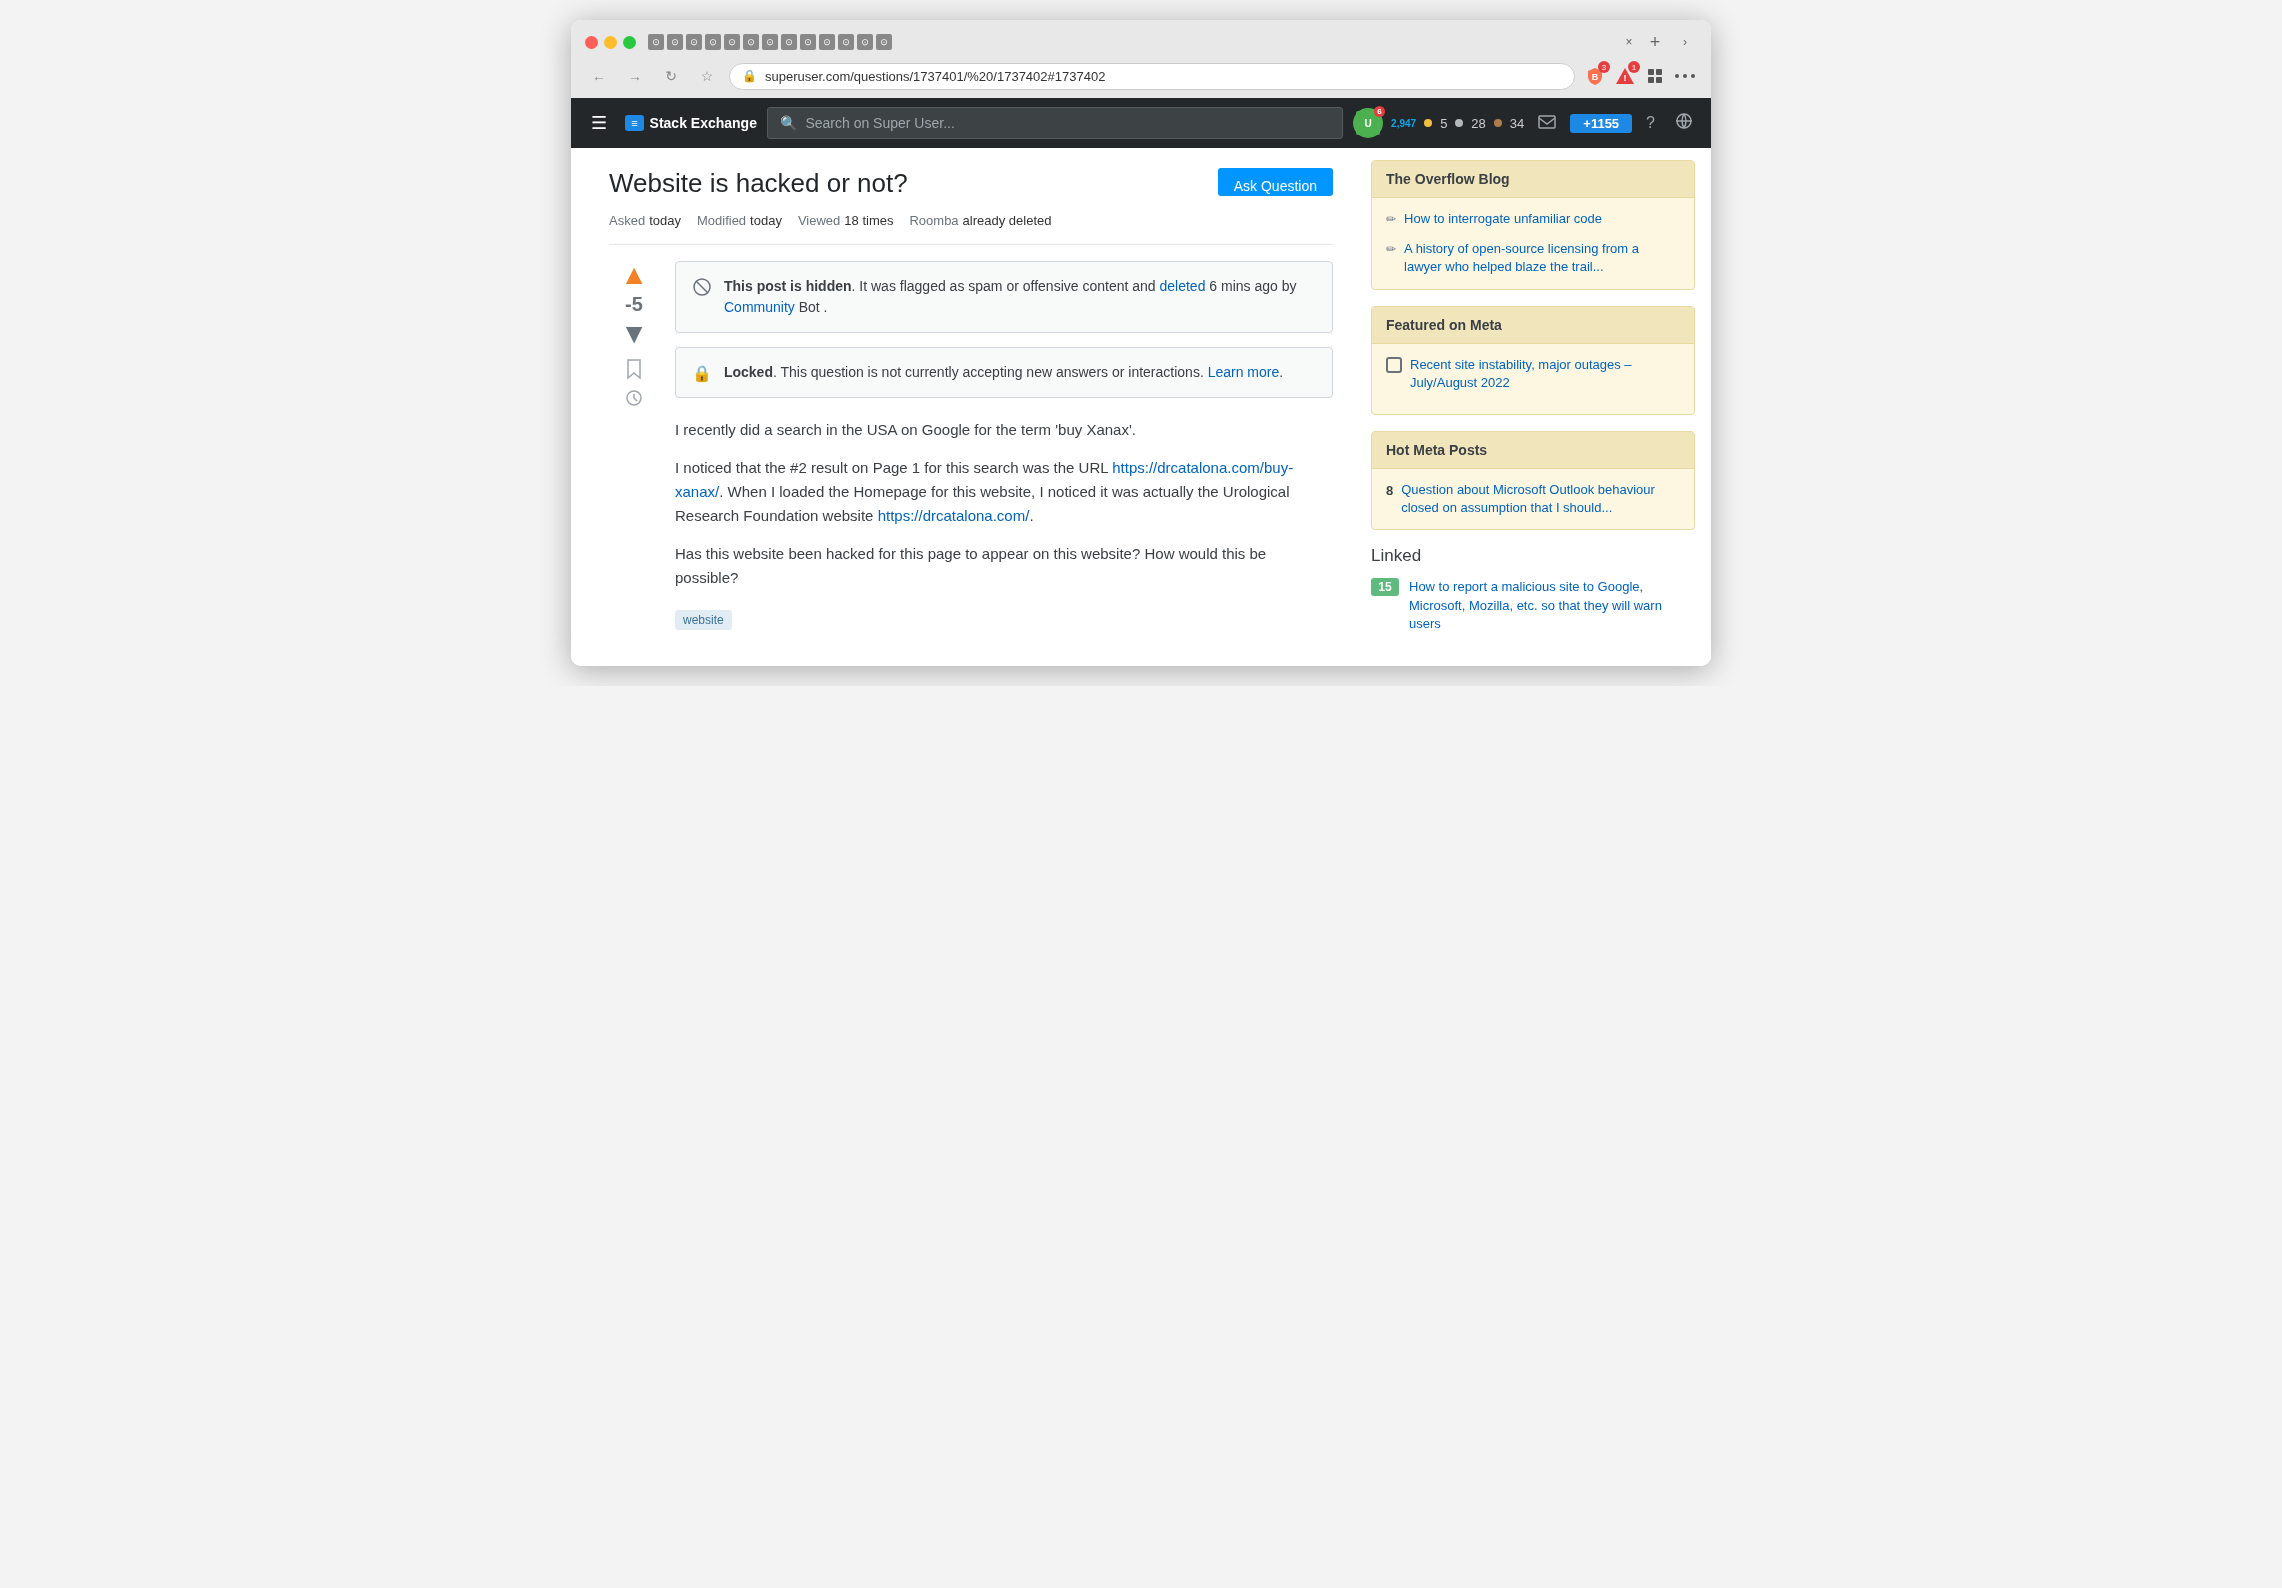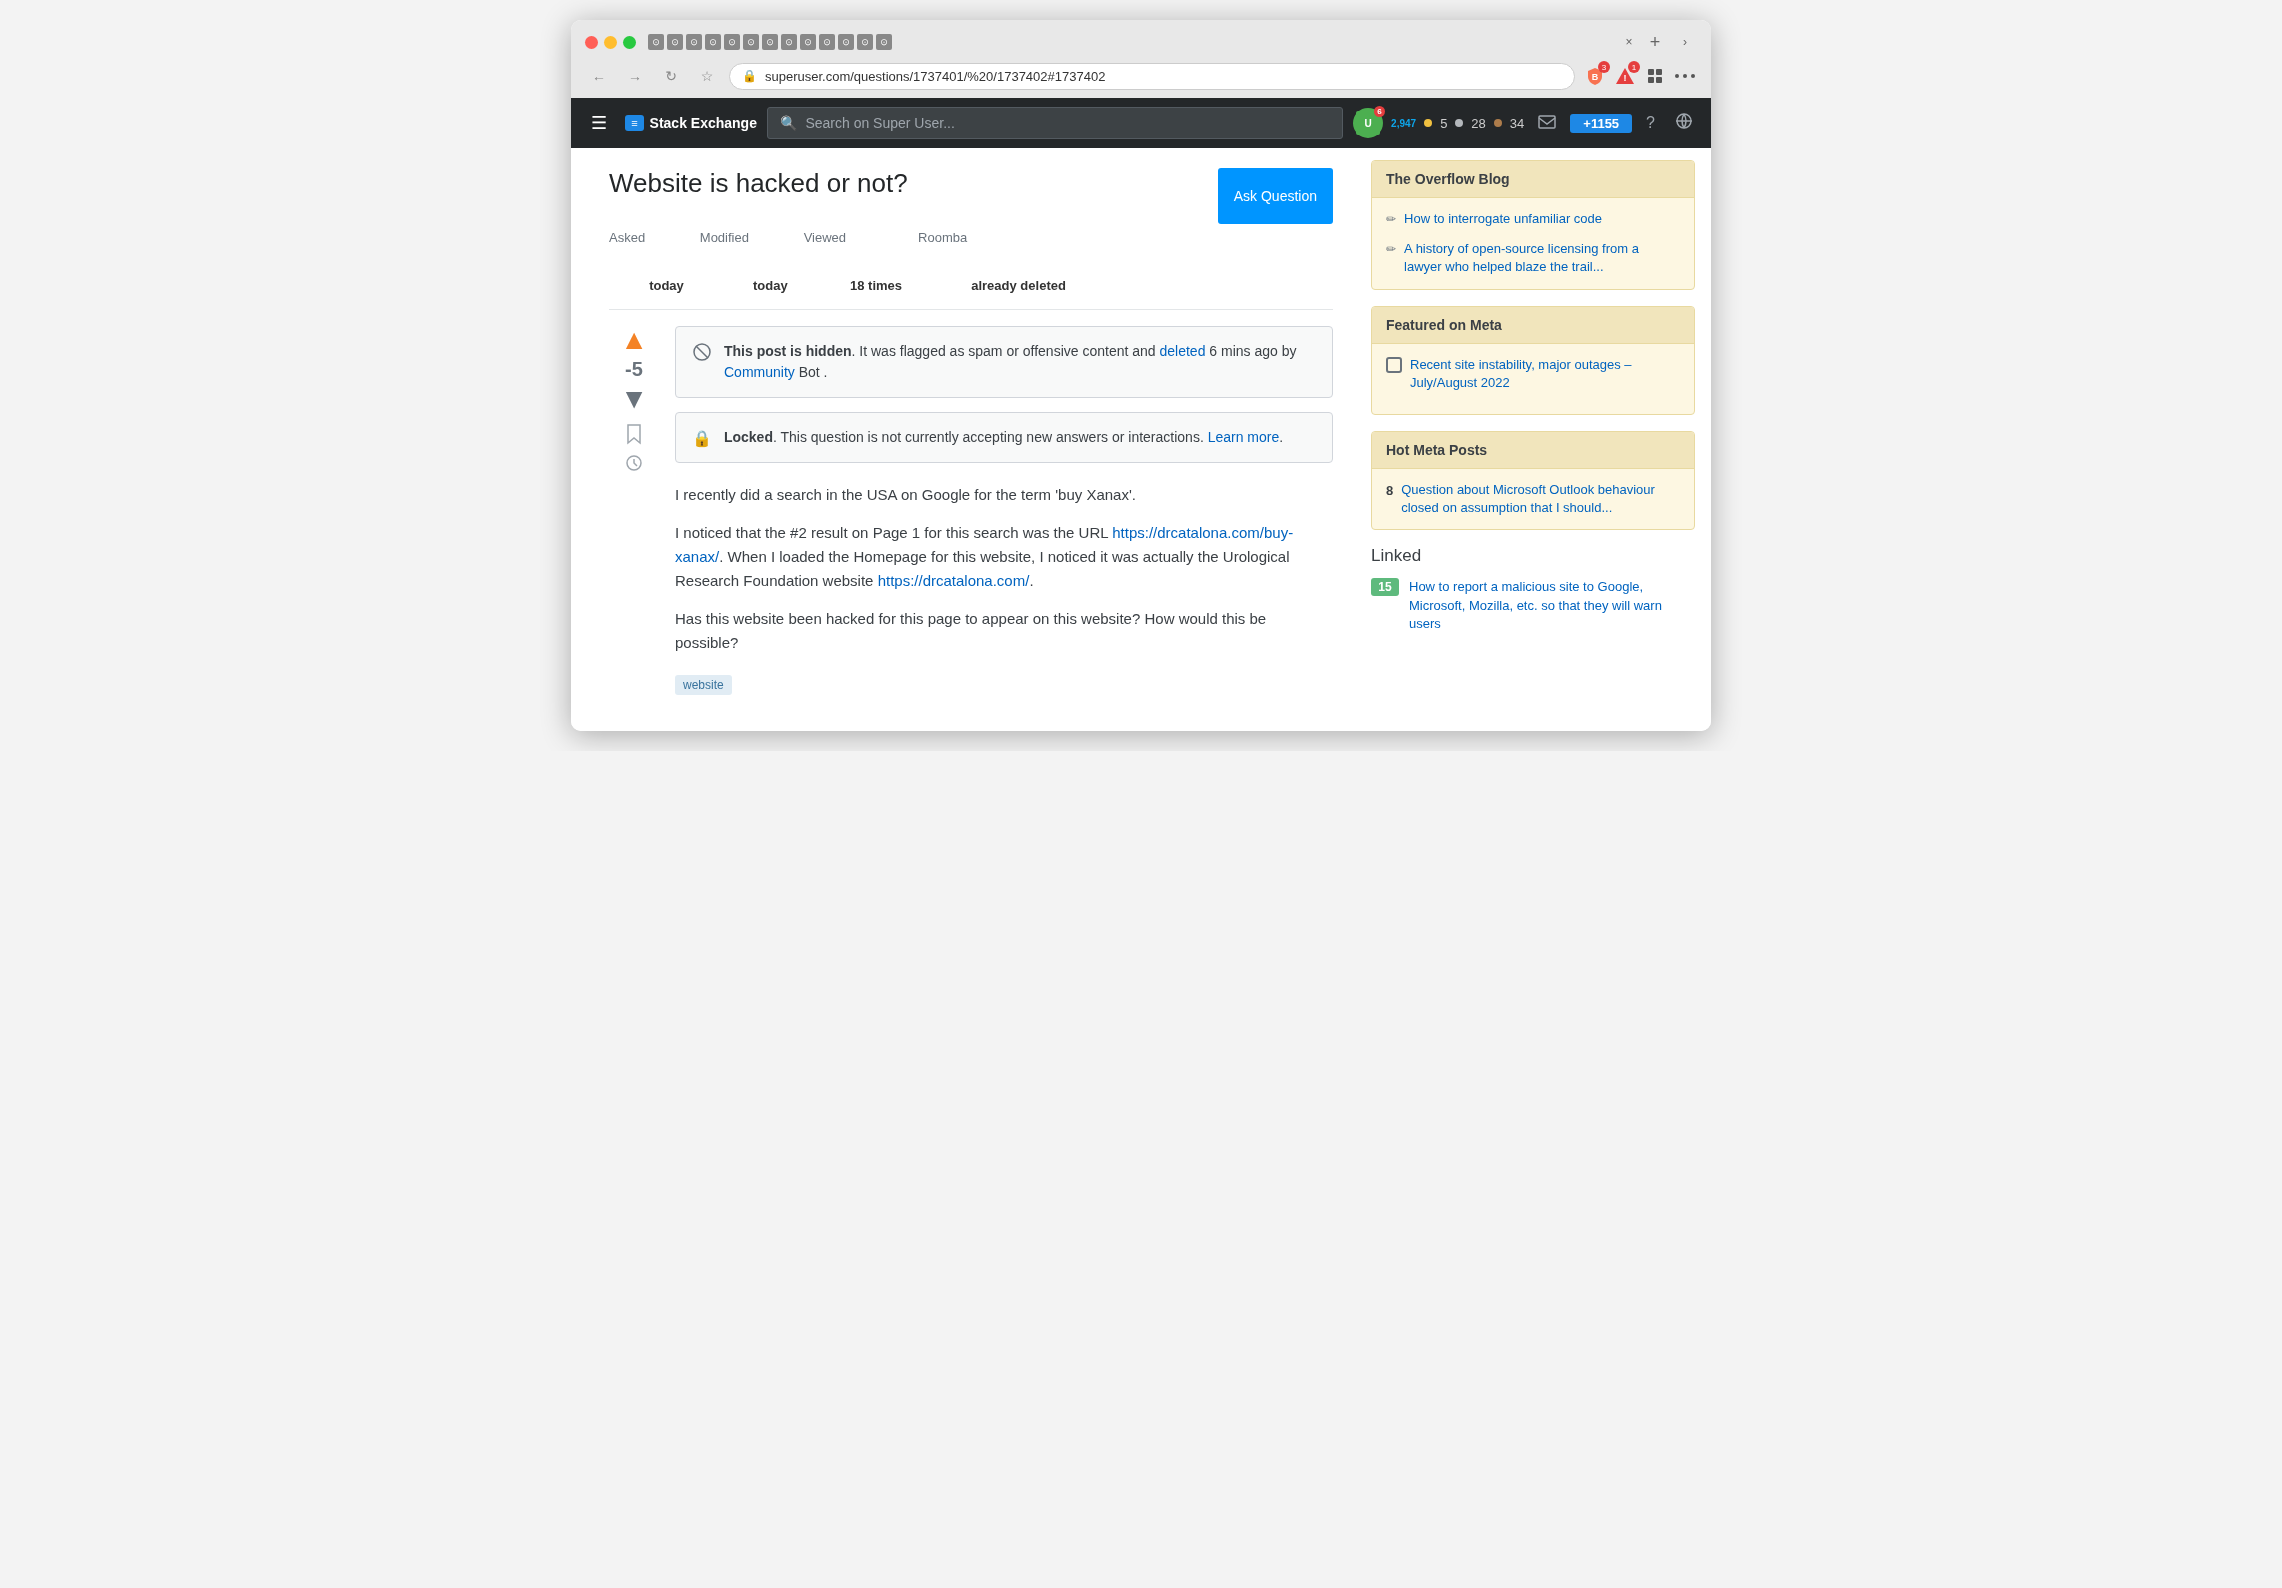--- a/index.html
+++ b/index.html
@@ -113,32 +113,32 @@
     .se-icon-btn { color: #9fa6ad; font-size: 16px; padding: 6px; cursor: pointer; }
 
     
     .se-main { display: flex; max-width: 100%; }
     .se-content { flex: 1; padding: 20px 38px; max-width: 820px; }
     .se-sidebar { width: 340px; padding: 12px 0; flex-shrink: 0; }
 
     .question-title { font-size: 26px; font-weight: 400; color: #242729; margin-bottom: 8px; }
     .question-meta { display: flex; gap: 16px; font-size: 13px; color: #6a737c; margin-bottom: 16px; flex-wrap: wrap; }
     .question-meta span { display: flex; gap: 4px; }
-    .question-meta strong { color: #333; font-weight: bold; margin-top: 48px; }
+    .question-meta strong { color: #333; font-weight: normal; }
     .meta-val { color: #333; }
     .ask-question-btn {
       background: #0095ff;
       color: #fff;
       border: none;
       padding: 10px 16px;
       border-radius: 3px;
       font-size: 14px;
       cursor: pointer;
       white-space: nowrap;
-      height: 56px;
+      height: 28px;
     }
     .question-header-row { display: flex; align-items: flex-start; justify-content: space-between; margin-bottom: 6px; }
 
     
     .question-block {
       display: flex;
       gap: 16px;
       padding: 16px 0;
       border-top: 1px solid #e3e6e8;
     }

